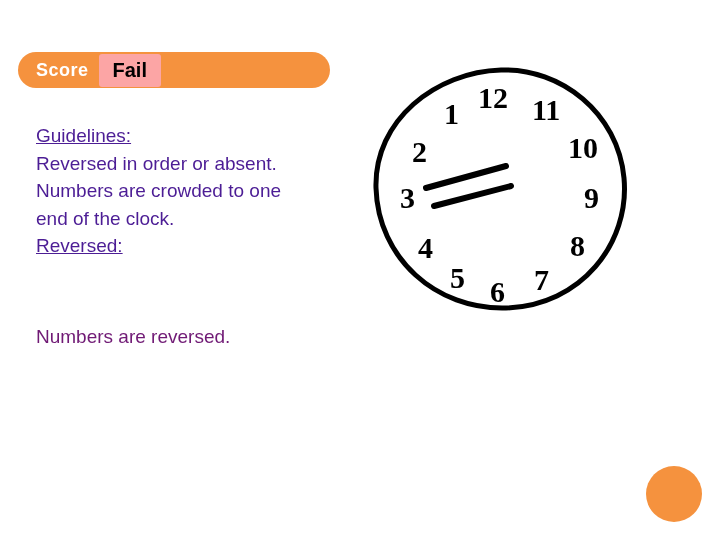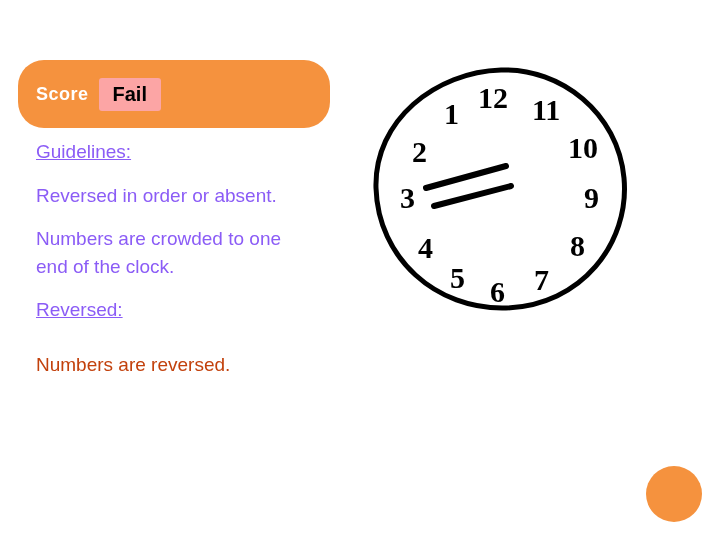--- a/index.html
+++ b/index.html
@@ -6,24 +6,24 @@
   body {
     width: 720px;
     height: 540px;
     background: #ffffff;
     font-family: Arial, Helvetica, sans-serif;
     position: relative;
     overflow: hidden;
   }
   .score-pill {
     position: absolute;
-    top: 60px;
+    top: 52px;
     left: 18px;
     width: 312px;
-    height: 68px;
+    height: 36px;
     background: #f5923e;
     border-radius: 26px;
     display: flex;
     align-items: center;
     padding-left: 18px;
   }
   .score-label {
     color: #ffffff;
     font-weight: bold;
     font-size: 18px;
@@ -41,35 +41,33 @@
     font-size: 20px;
   }
   .text-block {
     position: absolute;
     top: 122px;
     left: 36px;
     width: 280px;
   }
   .text-block p {
     font-size: 19px;
-    color: #8b5cf6;
+    color: #4c1d95;
     line-height: 1.45;
-    margin-top: 16px;
   }
   .underlined { text-decoration: underline; }
   .note-block {
     position: absolute;
     top: 326px;
     left: 36px;
     width: 280px;
   }
   .note-block p {
     font-size: 19px;
-    color: #c2410c;
-    margin-top: 28px;
+    color: #701a75;
   }
   .clock-wrap {
     position: absolute;
     top: 58px;
     left: 356px;
     width: 290px;
     height: 260px;
   }
   .circle-decor {
     position: absolute;

